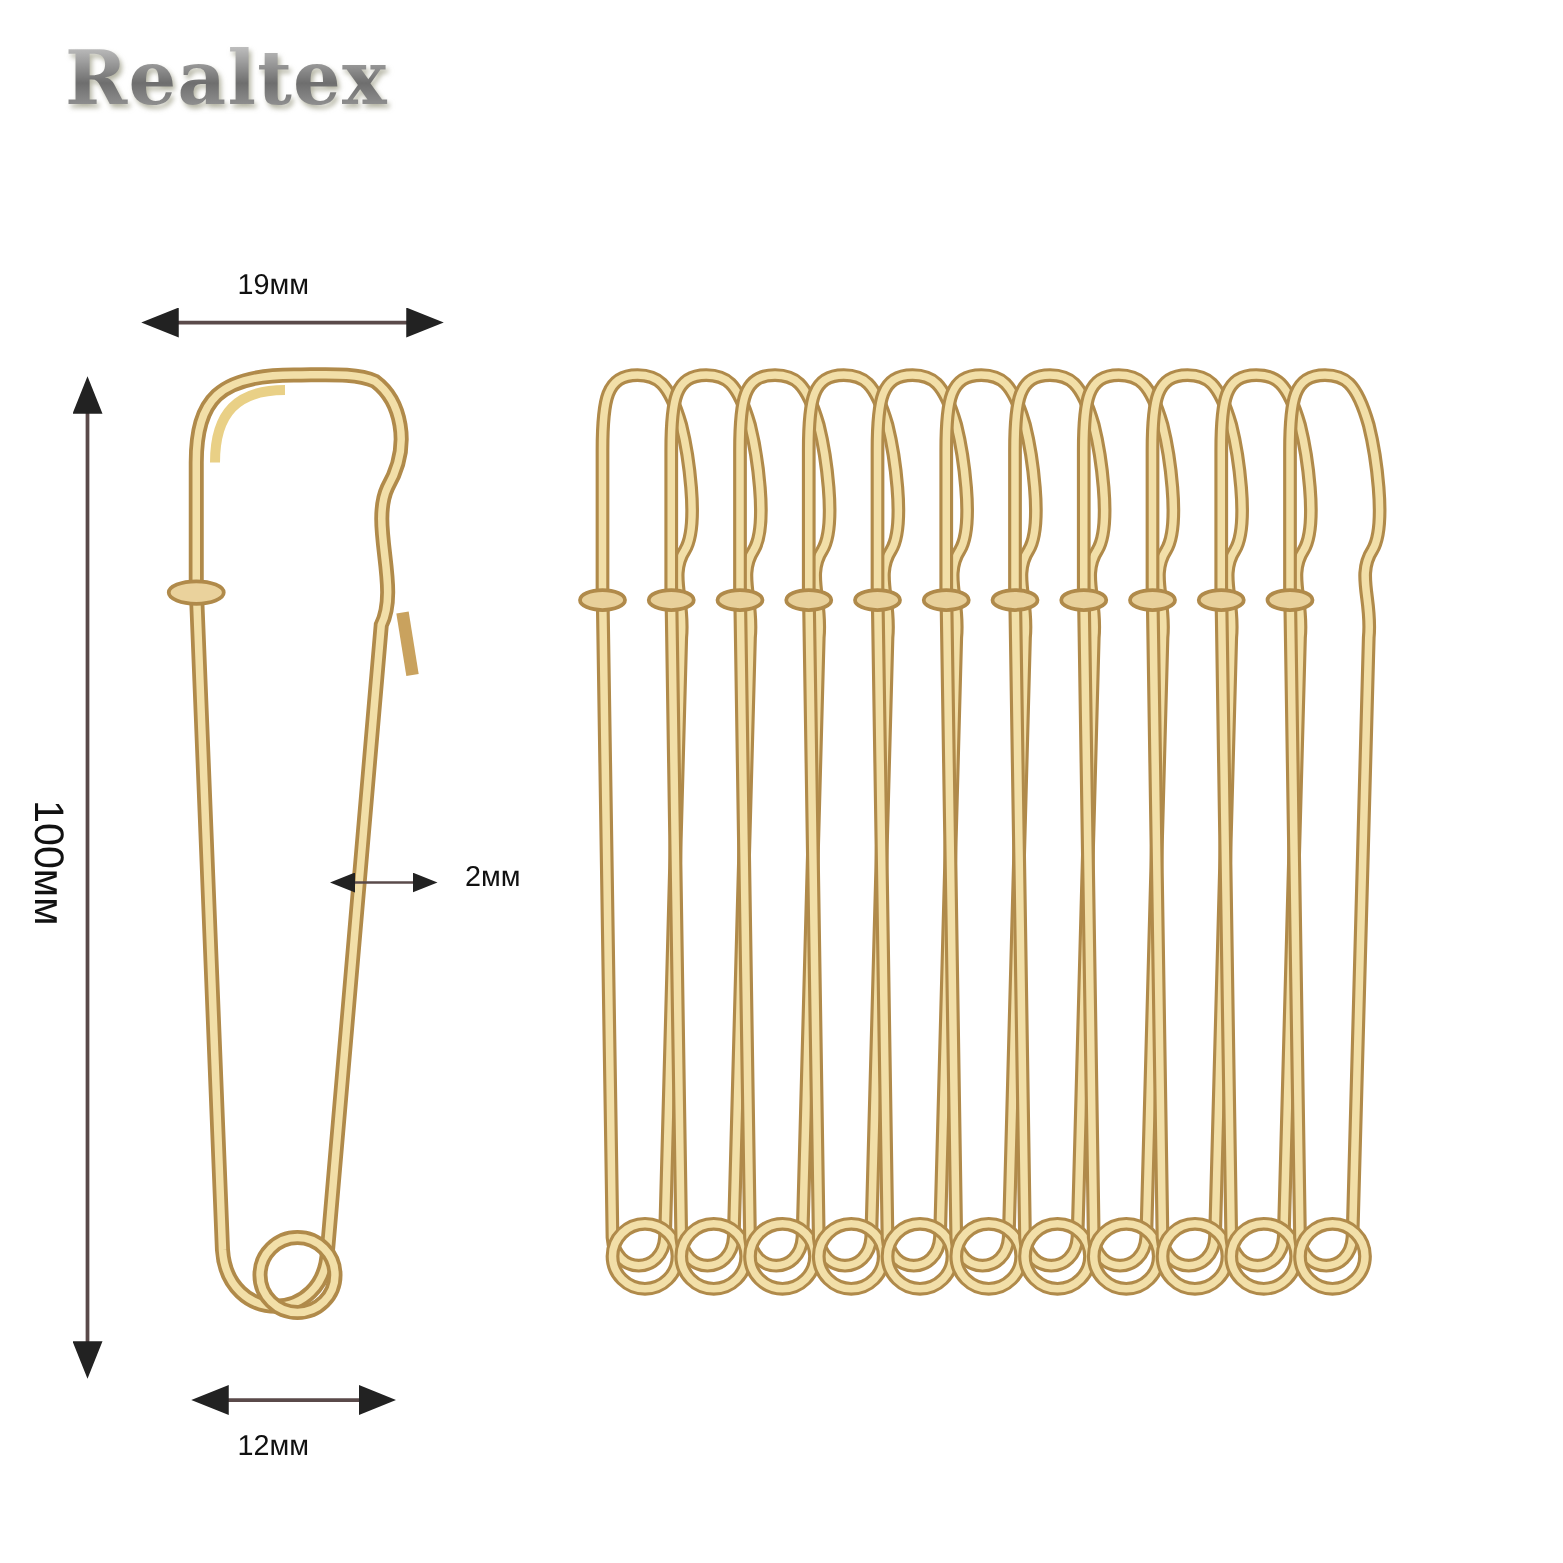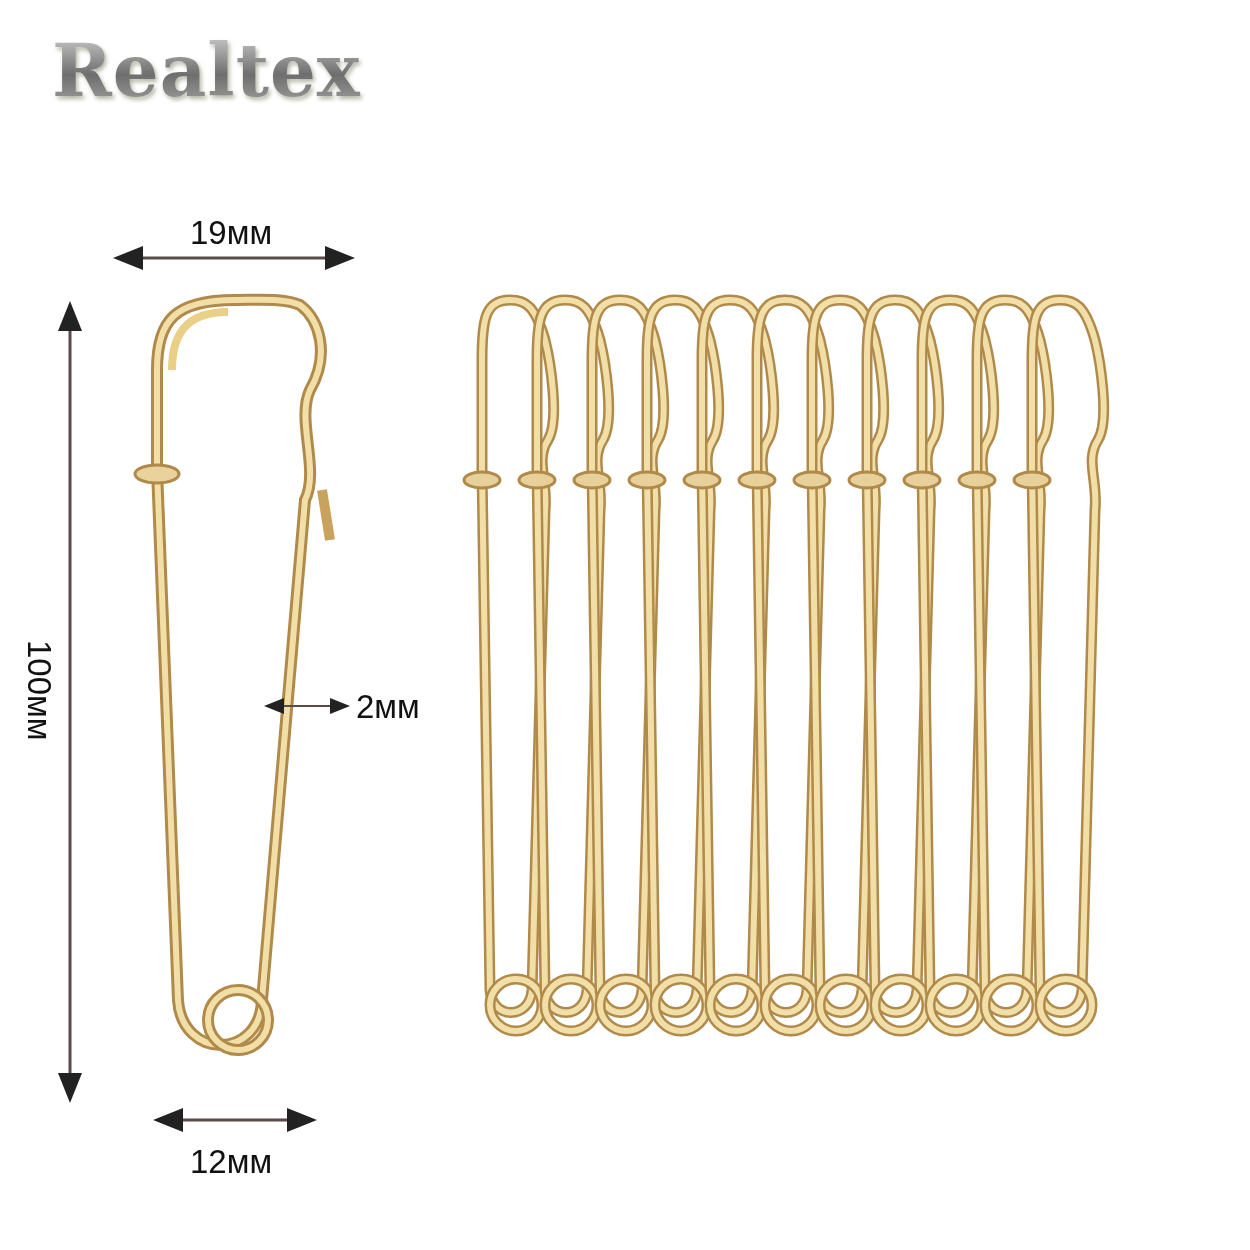--- a/index.html
+++ b/index.html
@@ -1,20 +1,20 @@
 <!DOCTYPE html>
 <html><head>
 <meta charset="utf-8">
 <style>
   html, body { margin:0; padding:0; background:#ffffff; }
   body { width:1250px; height:1250px; position:relative; overflow:hidden; font-family:"Liberation Sans", sans-serif; }
-  .brand { position:absolute; left:52px; top:28px; font-family:"DejaVu Serif", serif; font-weight:bold; font-size:72px; letter-spacing:1px;
+  .brand { position:absolute; left:52px; top:28px; font-family:"DejaVu Serif", serif; font-weight:bold; font-size:60px; letter-spacing:1px;
     color:#8a8a8a; background:linear-gradient(#d8d8d8,#6e6e6e 55%,#a9a9a9); -webkit-background-clip:text; background-clip:text; -webkit-text-fill-color:transparent;
     filter: drop-shadow(2px 3px 2px rgba(120,120,90,0.55)); }
-  .label { position:absolute; font-size:33px; color:#111; }
+  .label { position:absolute; font-size:23px; color:#111; }
   .vlabel { position:absolute; font-size:33px; color:#111; transform:rotate(90deg); transform-origin:left top; white-space:nowrap; }
   svg { position:absolute; left:0; top:0; }
 </style>
 </head>
 <body>
 
 <div class="brand">Realtex</div>
 
 <svg width="1250" height="1250" viewBox="0 0 1250 1250">
   <defs>
@@ -58,14 +58,14 @@
   </g>
 
   <line x1="128" y1="258" x2="340" y2="258" stroke="#5a4a4a" stroke-width="3" marker-start="url(#ah)" marker-end="url(#ah)"></line>
   <line x1="70" y1="316" x2="70" y2="1088" stroke="#5a4a4a" stroke-width="3" marker-start="url(#ah)" marker-end="url(#ah)"></line>
   <line x1="274" y1="706" x2="340" y2="706" stroke="#5a4a4a" stroke-width="2" marker-start="url(#ah)" marker-end="url(#ah)"></line>
   <line x1="168" y1="1120" x2="302" y2="1120" stroke="#5a4a4a" stroke-width="3" marker-start="url(#ah)" marker-end="url(#ah)"></line>
 </svg>
 
 <div class="label" style="left:190px; top:214px;">19мм</div>
 <div class="vlabel" style="left:58px; top:640px;">100мм</div>
-<div class="label" style="left:356px; top:688px;">2мм</div>
+<div class="label" style="left:372px; top:688px;">2мм</div>
 <div class="label" style="left:190px; top:1143px;">12мм</div>
 
 </body></html>

